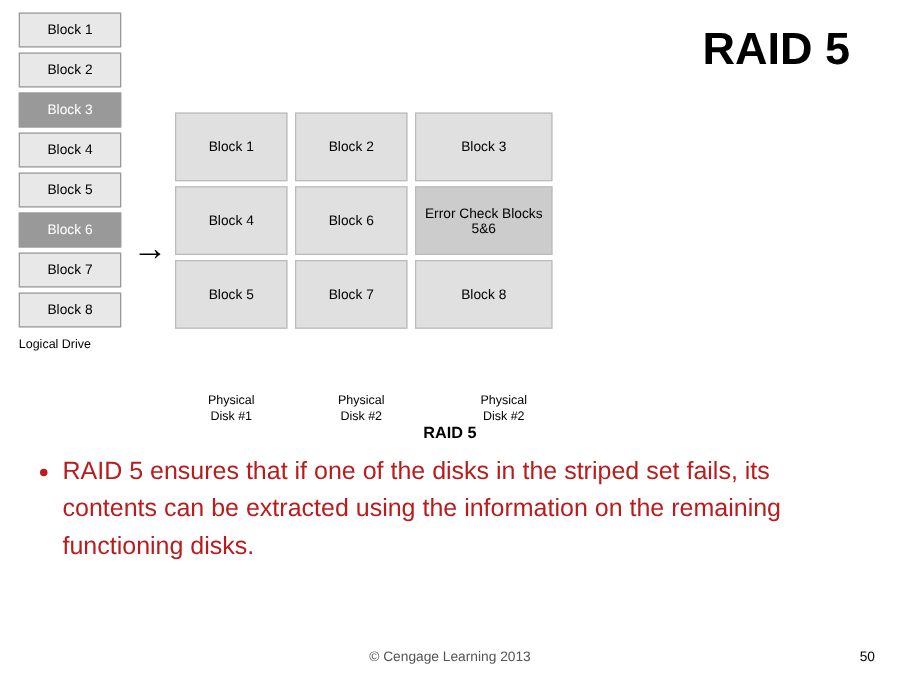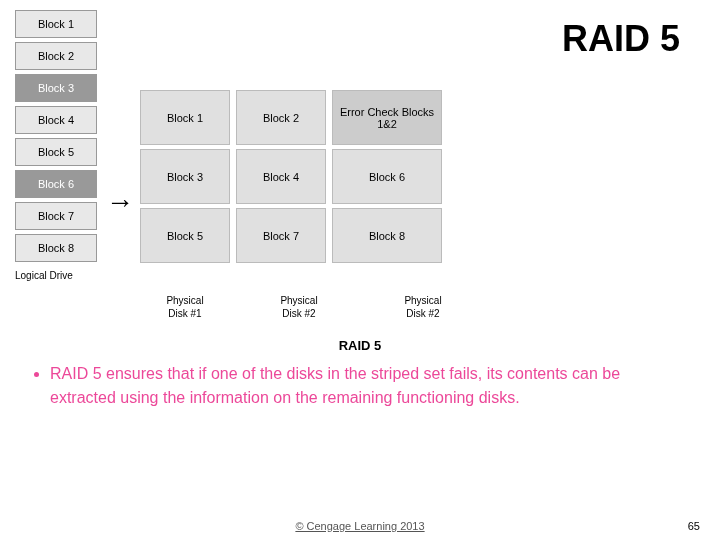--- a/index.html
+++ b/index.html
@@ -85,24 +85,24 @@
       padding: 2px;
     }
 
     .disk-block.error-check {
       background: #ccc;
     }
 
     
     .disk-labels {
       position: absolute;
-      top: 294px;
+      top: 314px;
       left: 140px;
       display: flex;
-      gap: 24px;
+      gap: 14px;
     }
     .disk-label {
       width: 90px;
       text-align: center;
       font-size: 10px;
       line-height: 1.3;
       color: #000;
     }
     .disk-label:nth-child(3) {
       width: 110px;
@@ -119,41 +119,40 @@
       font-weight: bold;
       color: #000;
     }
 
     
     .bullet-section {
       position: absolute;
       top: 362px;
       left: 30px;
       right: 30px;
-      font-size: 16px;
+      font-size: 20px;
       line-height: 1.5;
-      color: #ec4899;
+      color: #b91c1c;
     }
     .bullet-section ul {
       list-style: disc;
       padding-left: 20px;
     }
 
     
     .footer {
       position: absolute;
       bottom: 8px;
       left: 0;
       right: 0;
       display: flex;
       justify-content: center;
       align-items: center;
       font-size: 11px;
       color: #555;
-      text-decoration: underline;
     }
     .footer-page {
       position: absolute;
       bottom: 8px;
       right: 20px;
       font-size: 11px;
       color: #000;
     }
   </style>
 </head>
@@ -172,38 +171,38 @@
     <div class="logical-block">Block 7</div>
     <div class="logical-block">Block 8</div>
     <div class="logical-label">Logical Drive</div>
   </div>
 
 <div class="arrow">→</div>
 
 <div class="diagram">
     <div class="disk-block">Block 1</div>
     <div class="disk-block">Block 2</div>
-    <div class="disk-block error-check">Error Check
-Blocks 1&amp;2</div>
     <div class="disk-block">Block 3</div>
     <div class="disk-block">Block 4</div>
     <div class="disk-block">Block 6</div>
+    <div class="disk-block error-check">Error Check
+Blocks 5&amp;6</div>
     <div class="disk-block">Block 5</div>
     <div class="disk-block">Block 7</div>
     <div class="disk-block">Block 8</div>
   </div>
 
 <div class="disk-labels">
     <div class="disk-label">Physical<br>Disk #1</div>
     <div class="disk-label">Physical<br>Disk #2</div>
     <div class="disk-label" style="width: 110px;">Physical<br>Disk #2</div>
   </div>
 
 <div class="raid-label">RAID 5</div>
 
 <div class="bullet-section">
   <ul>
     <li>RAID 5 ensures that if one of the disks in the striped set fails, its contents can be extracted using the information on the remaining functioning disks.</li>
   </ul>
 </div>
 
 <div class="footer">© Cengage Learning  2013</div>
-<div class="footer-page">65</div>
+<div class="footer-page">50</div>
 
 </body></html>

